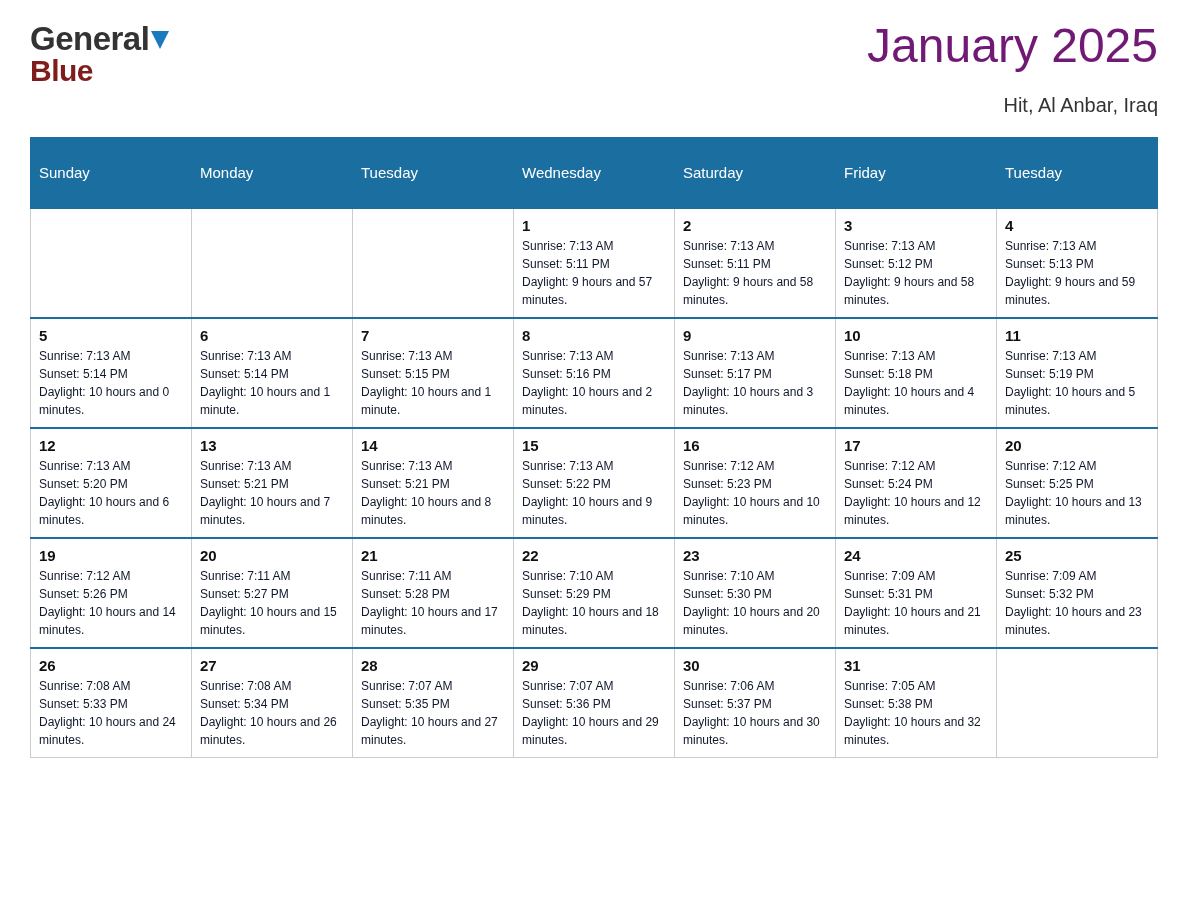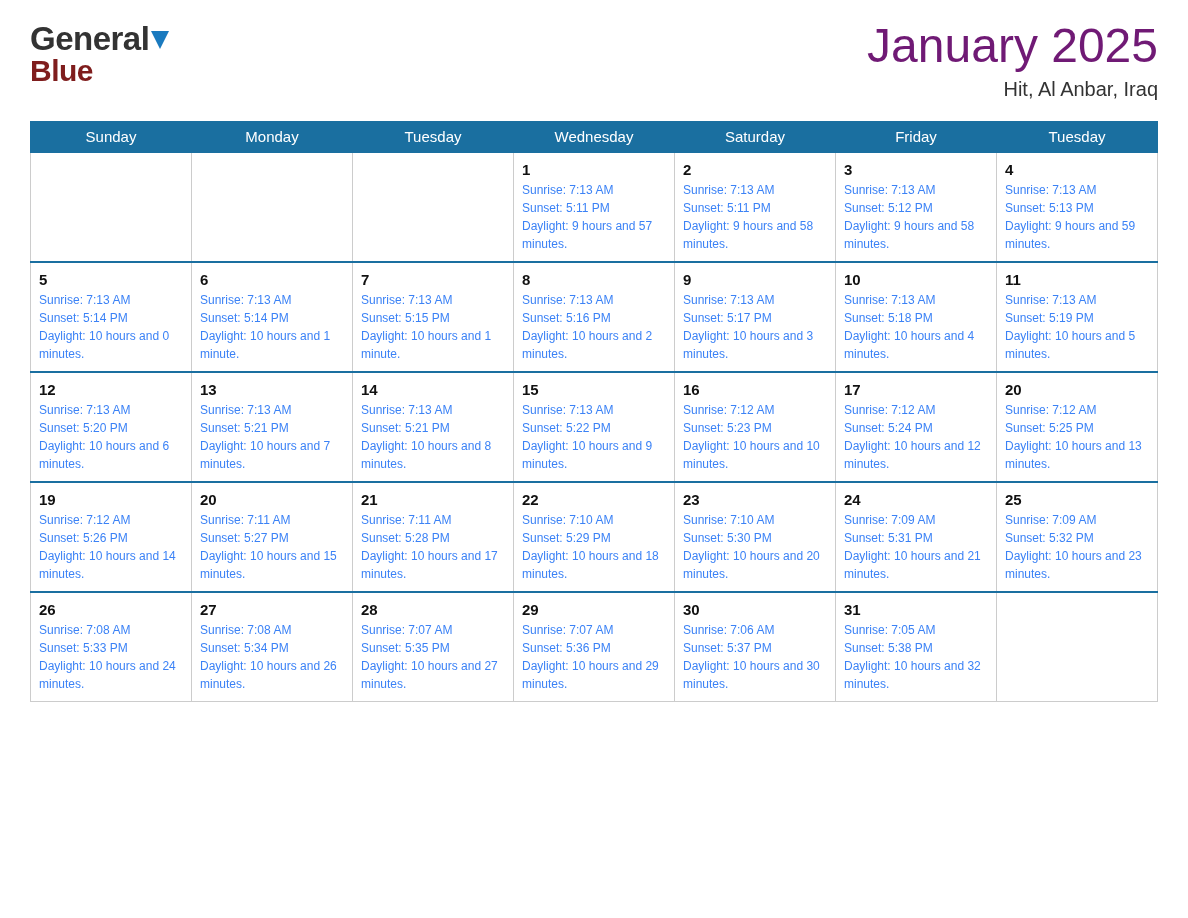--- a/index.html
+++ b/index.html
@@ -28,34 +28,34 @@
     }
     .calendar-title {
       font-size: 48px;
       font-weight: normal;
       color: #701a75;
       line-height: 1.1;
     }
     .calendar-subtitle {
       font-size: 20px;
       color: #333;
-      margin-top: 5px;
+      margin-top: 21px;
     }
     table {
       width: 100%;
       border-collapse: collapse;
       table-layout: fixed;
     }
     thead tr th {
       background-color: #1a6fa0;
       color: #fff;
-      padding: 6px 8px;
+      padding: 26px 8px;
       font-size: 15px;
       font-weight: normal;
-      text-align: center;
+      text-align: left;
       border: 1px solid #1a6fa0;
     }
     tbody tr td {
       vertical-align: top;
       padding: 8px;
       border: 1px solid #ccc;
       height: 96px;
       font-size: 12.5px;
       color: #333;
     }
@@ -63,21 +63,21 @@
       border-top: 2px solid #1a6fa0;
     }
     .day-number {
       font-size: 15px;
       font-weight: bold;
       color: #111;
       display: block;
       margin-bottom: 3px;
     }
     .day-info {
-      color: #3b82f6;
+      color: #0f172a;
       font-size: 12px;
       line-height: 1.5;
     }
     .empty-cell {
       background: #fff;
     }
   </style>
 </head>
 <body>
 

